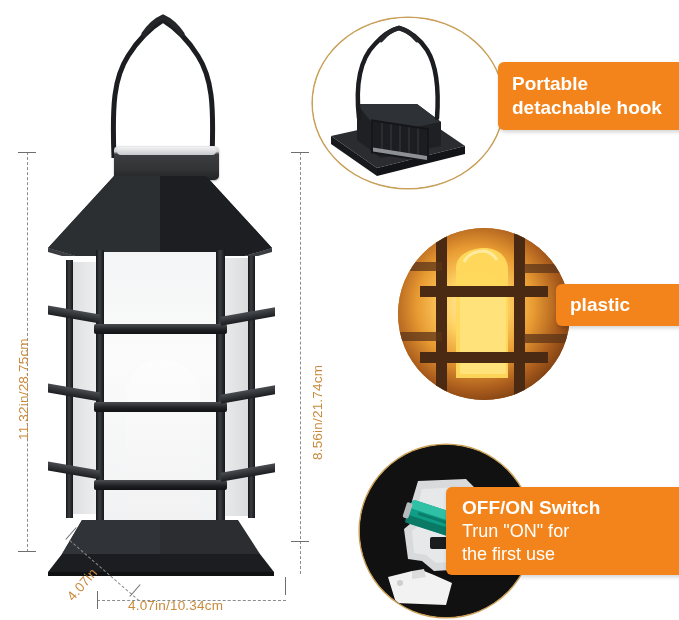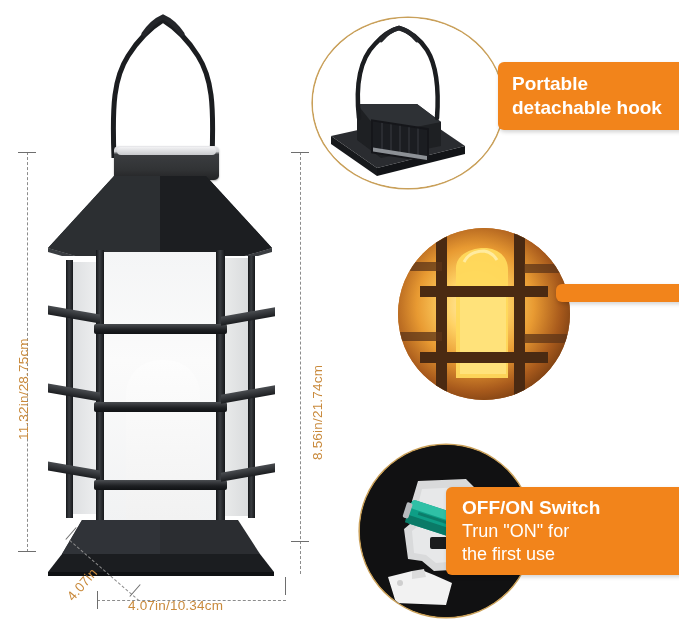--- a/index.html
+++ b/index.html
@@ -201,20 +201,21 @@
       </g>
       <g fill="#5d3518" opacity=".75">
         <rect x="0" y="34" width="44" height="9"></rect>
         <rect x="0" y="104" width="44" height="9"></rect>
         <rect x="126" y="36" width="46" height="9"></rect>
         <rect x="126" y="106" width="46" height="9"></rect>
       </g>
     </svg>
   </div>
   <div class="tab tab2">
+    <div class="l1">plastic</div>
   </div>
 
   <div class="circle ring c3">
     <svg viewBox="0 0 172 172" style="position:absolute;inset:0;">
       <rect width="172" height="172" fill="#111112"></rect>
       <path d="M58 36 L106 34 L118 46 L116 62 L128 72 L126 104 L112 112 L108 124 L74 126
                L62 116 L48 114 L44 84 L56 74 L52 56 Z" fill="#d9dadb"></path>
       <path d="M62 44 L104 42 L110 54 L106 66 L118 76 L116 100 L104 106 L100 116 L76 118
                L66 110 L54 108 L52 86 L62 78 L58 60 Z" fill="#e7e8e9"></path>
       <g transform="rotate(18 86 80)">

